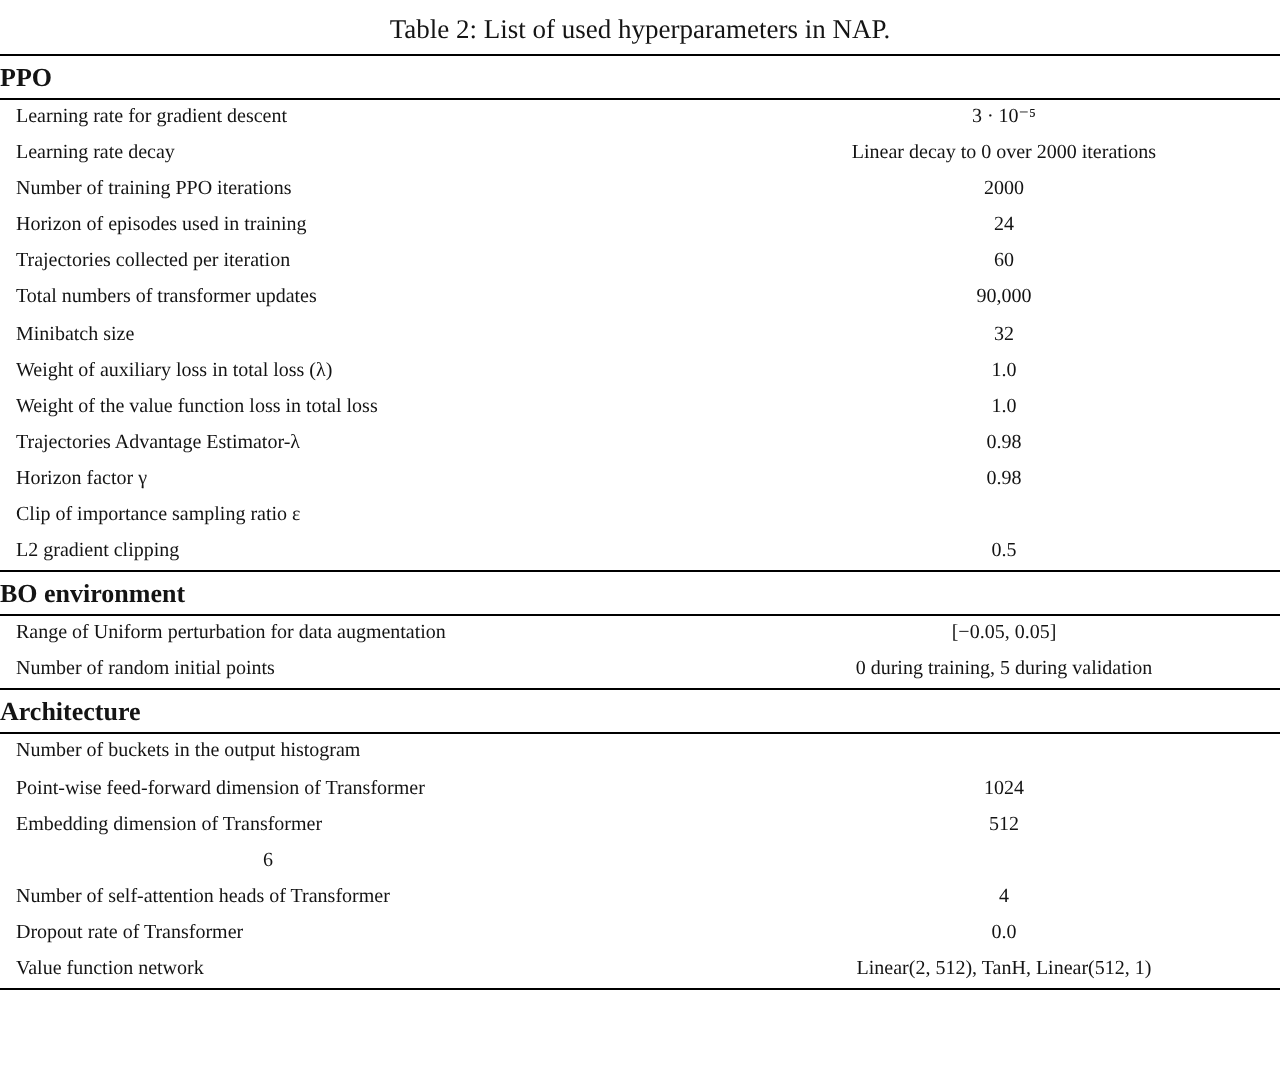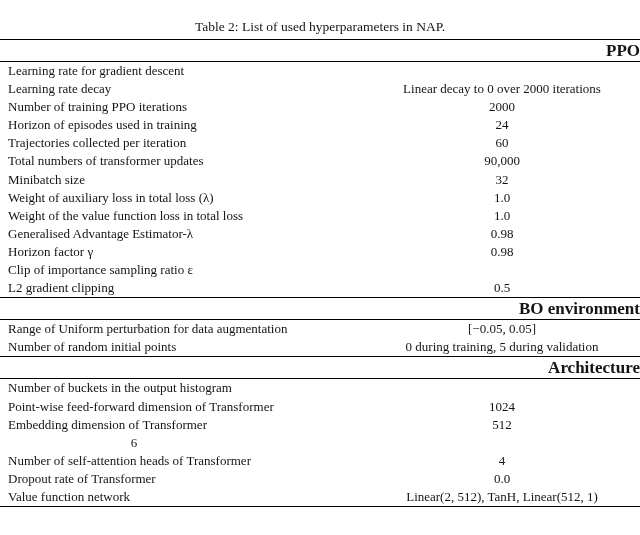--- a/index.html
+++ b/index.html
@@ -7,45 +7,45 @@
   body {
     width: 640px;
     height: 535px;
     font-family: "Liberation Serif", "DejaVu Serif", serif;
     color: #141414;
     overflow: hidden;
   }
   .page {
     width: 640px;
     height: 535px;
-    padding-top: 17px;
+    padding-top: 5px;
   }
   .caption {
     text-align: center;
     font-size: 13.5px;
     line-height: 19px;
     margin-bottom: 3px;
   }
   .rule {
     border-top: 1px solid #000;
     height: 0;
   }
   .rule.heavy {
     border-top-width: 1.6px;
   }
   .section-header {
-    text-align: right;
+    text-align: left;
     font-weight: bold;
-    font-size: 17px;
+    font-size: 13px;
     line-height: 21px;
   }
   .row {
     display: flex;
     align-items: baseline;
-    font-size: 13px;
+    font-size: 10px;
     line-height: 18.1px;
   }
   .row .label {
     flex: 1;
     padding-left: 8px;
     white-space: nowrap;
   }
   .row .value {
     width: 272px;
     text-align: center;
@@ -60,20 +60,21 @@
 
   <div class="caption">Table 2: List of used hyperparameters in NAP.</div>
 
   <div class="rule heavy"></div>
 
   <div class="section-header">PPO</div>
   <div class="rule"></div>
 
   <div class="row">
     <div class="label">Learning rate for gradient descent</div>
+    <div class="value">3 · 10⁻⁵</div>
   </div>
   <div class="row">
     <div class="label">Learning rate decay</div>
     <div class="value">Linear decay to 0 over 2000 iterations</div>
   </div>
   <div class="row">
     <div class="label">Number of training PPO iterations</div>
     <div class="value">2000</div>
   </div>
   <div class="row">
@@ -94,21 +95,21 @@
   </div>
   <div class="row">
     <div class="label">Weight of auxiliary loss in total loss (λ)</div>
     <div class="value">1.0</div>
   </div>
   <div class="row">
     <div class="label">Weight of the value function loss in total loss</div>
     <div class="value">1.0</div>
   </div>
   <div class="row">
-    <div class="label">Generalised Advantage Estimator-λ</div>
+    <div class="label">Trajectories Advantage Estimator-λ</div>
     <div class="value">0.98</div>
   </div>
   <div class="row">
     <div class="label">Horizon factor γ</div>
     <div class="value">0.98</div>
   </div>
   <div class="row">
     <div class="label">Clip of importance sampling ratio ε</div>
   </div>
   <div class="row">

